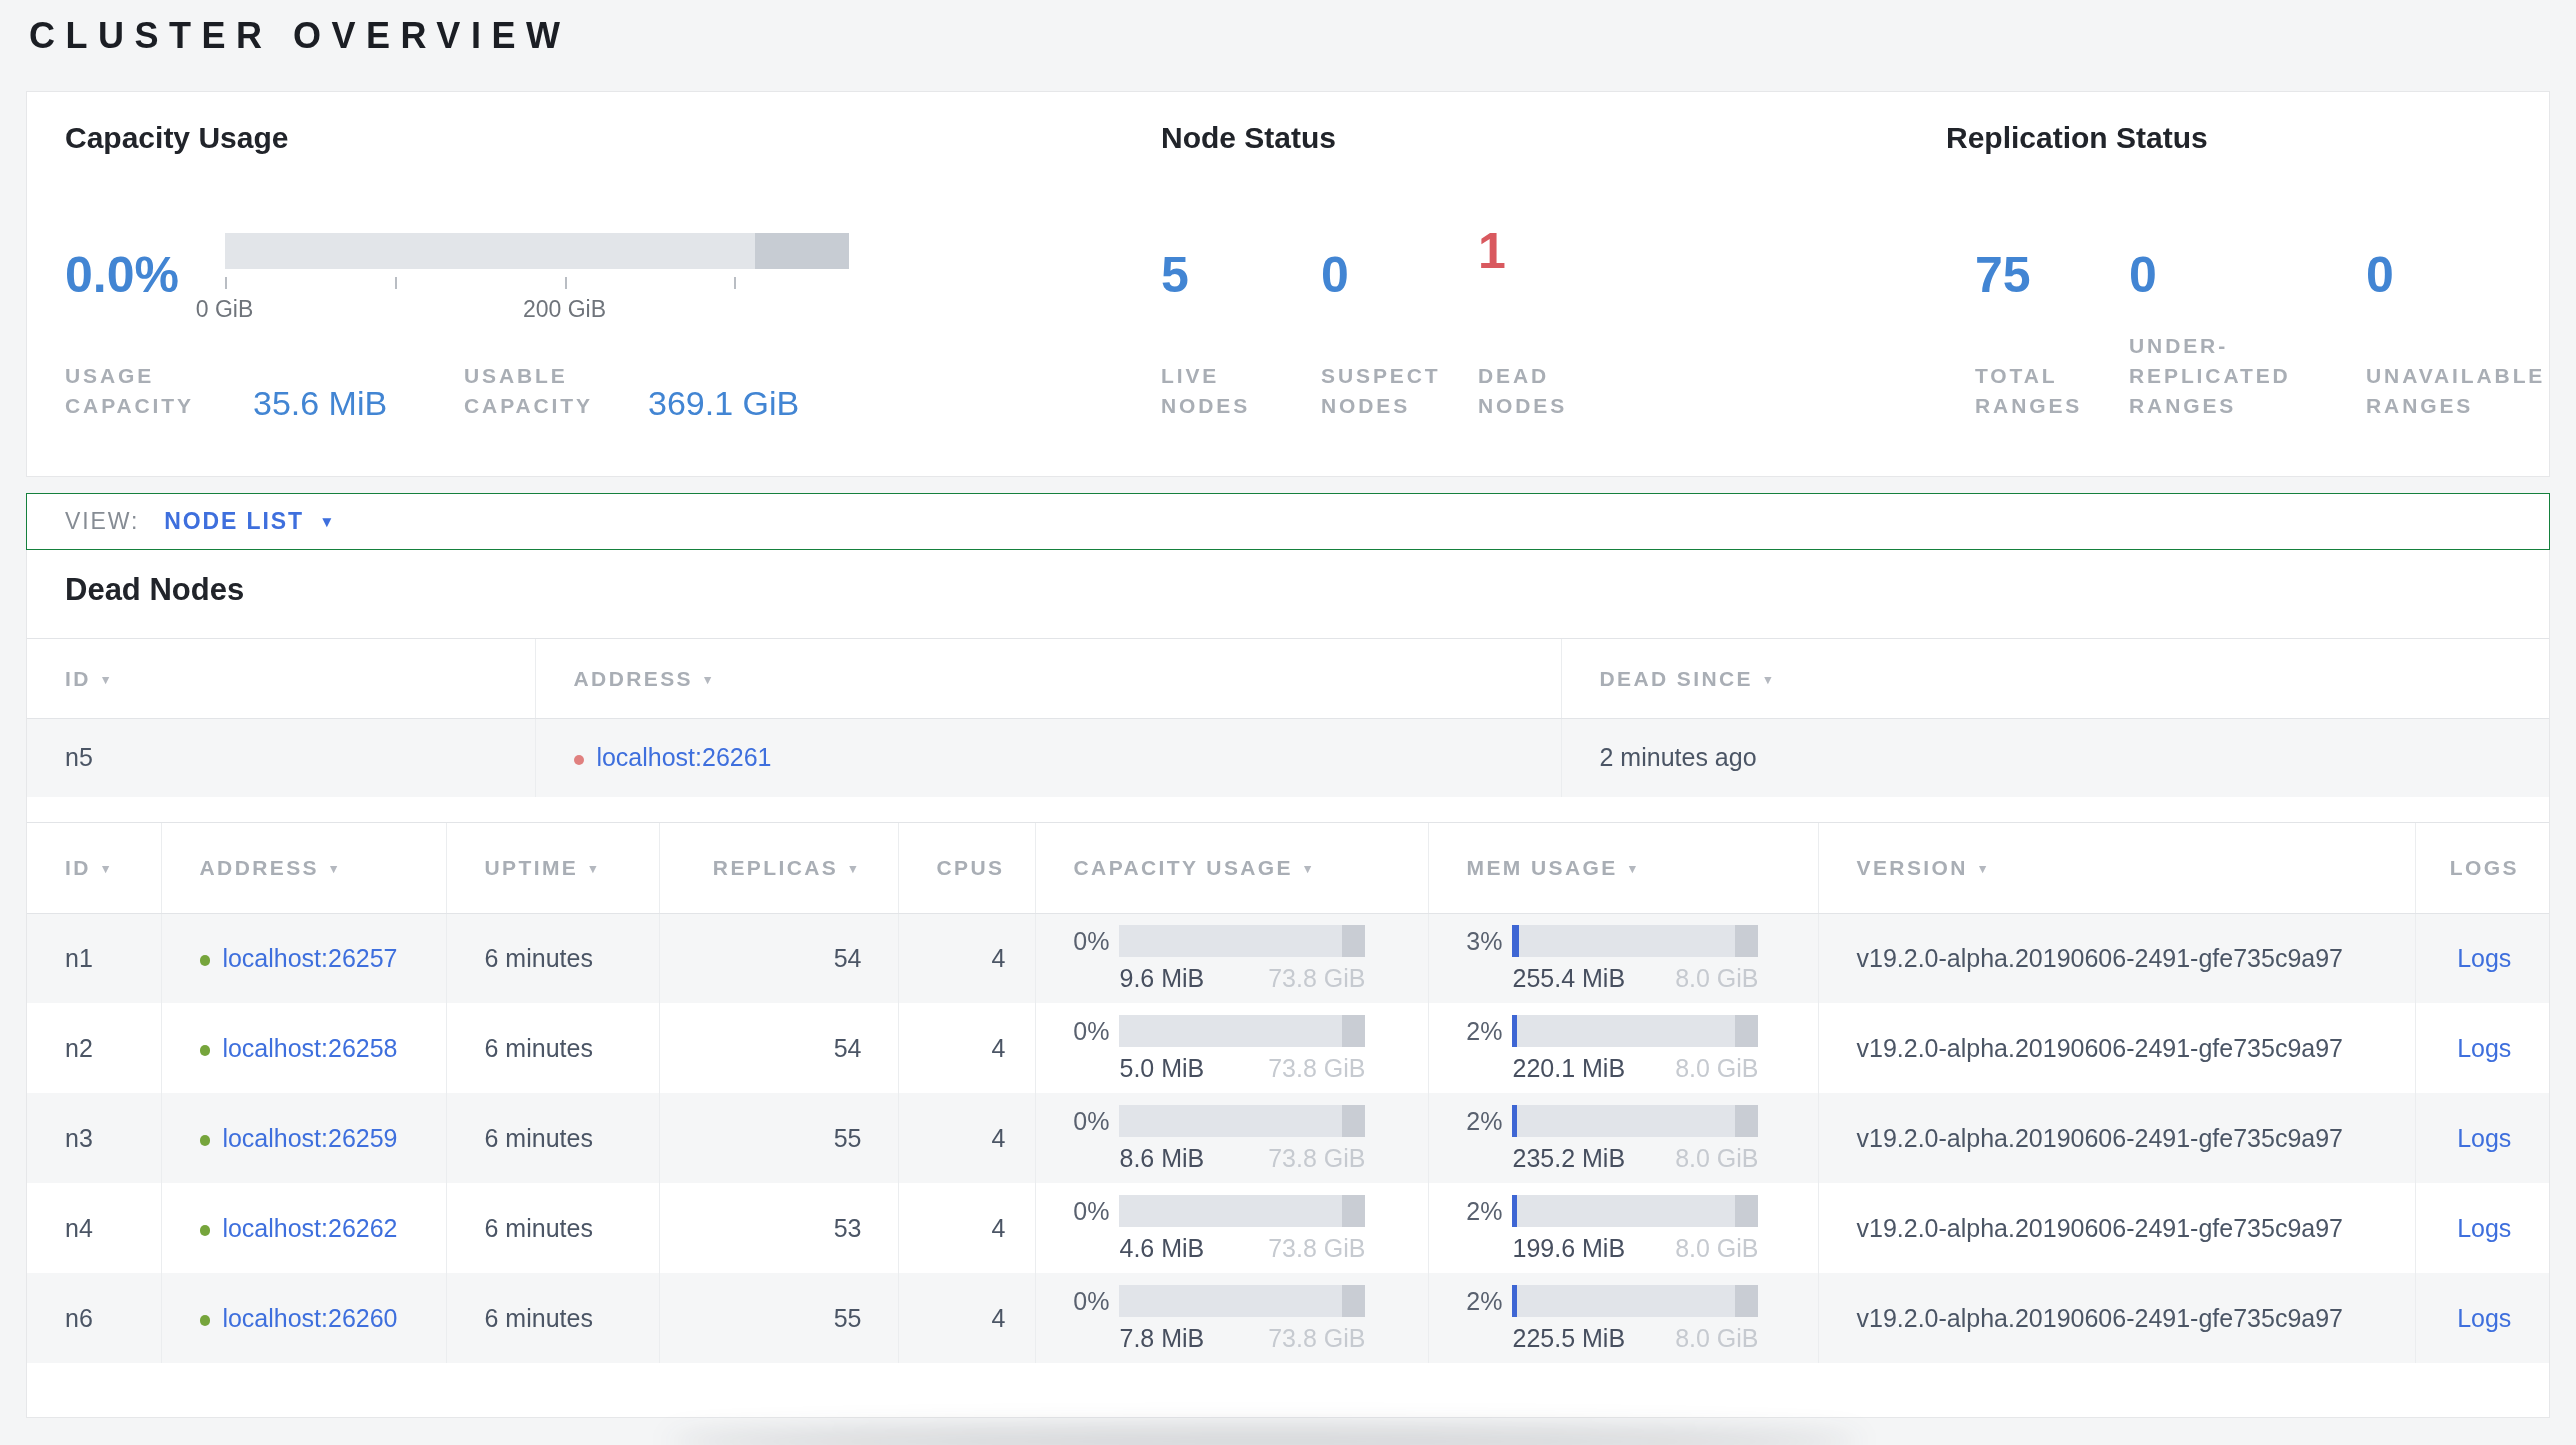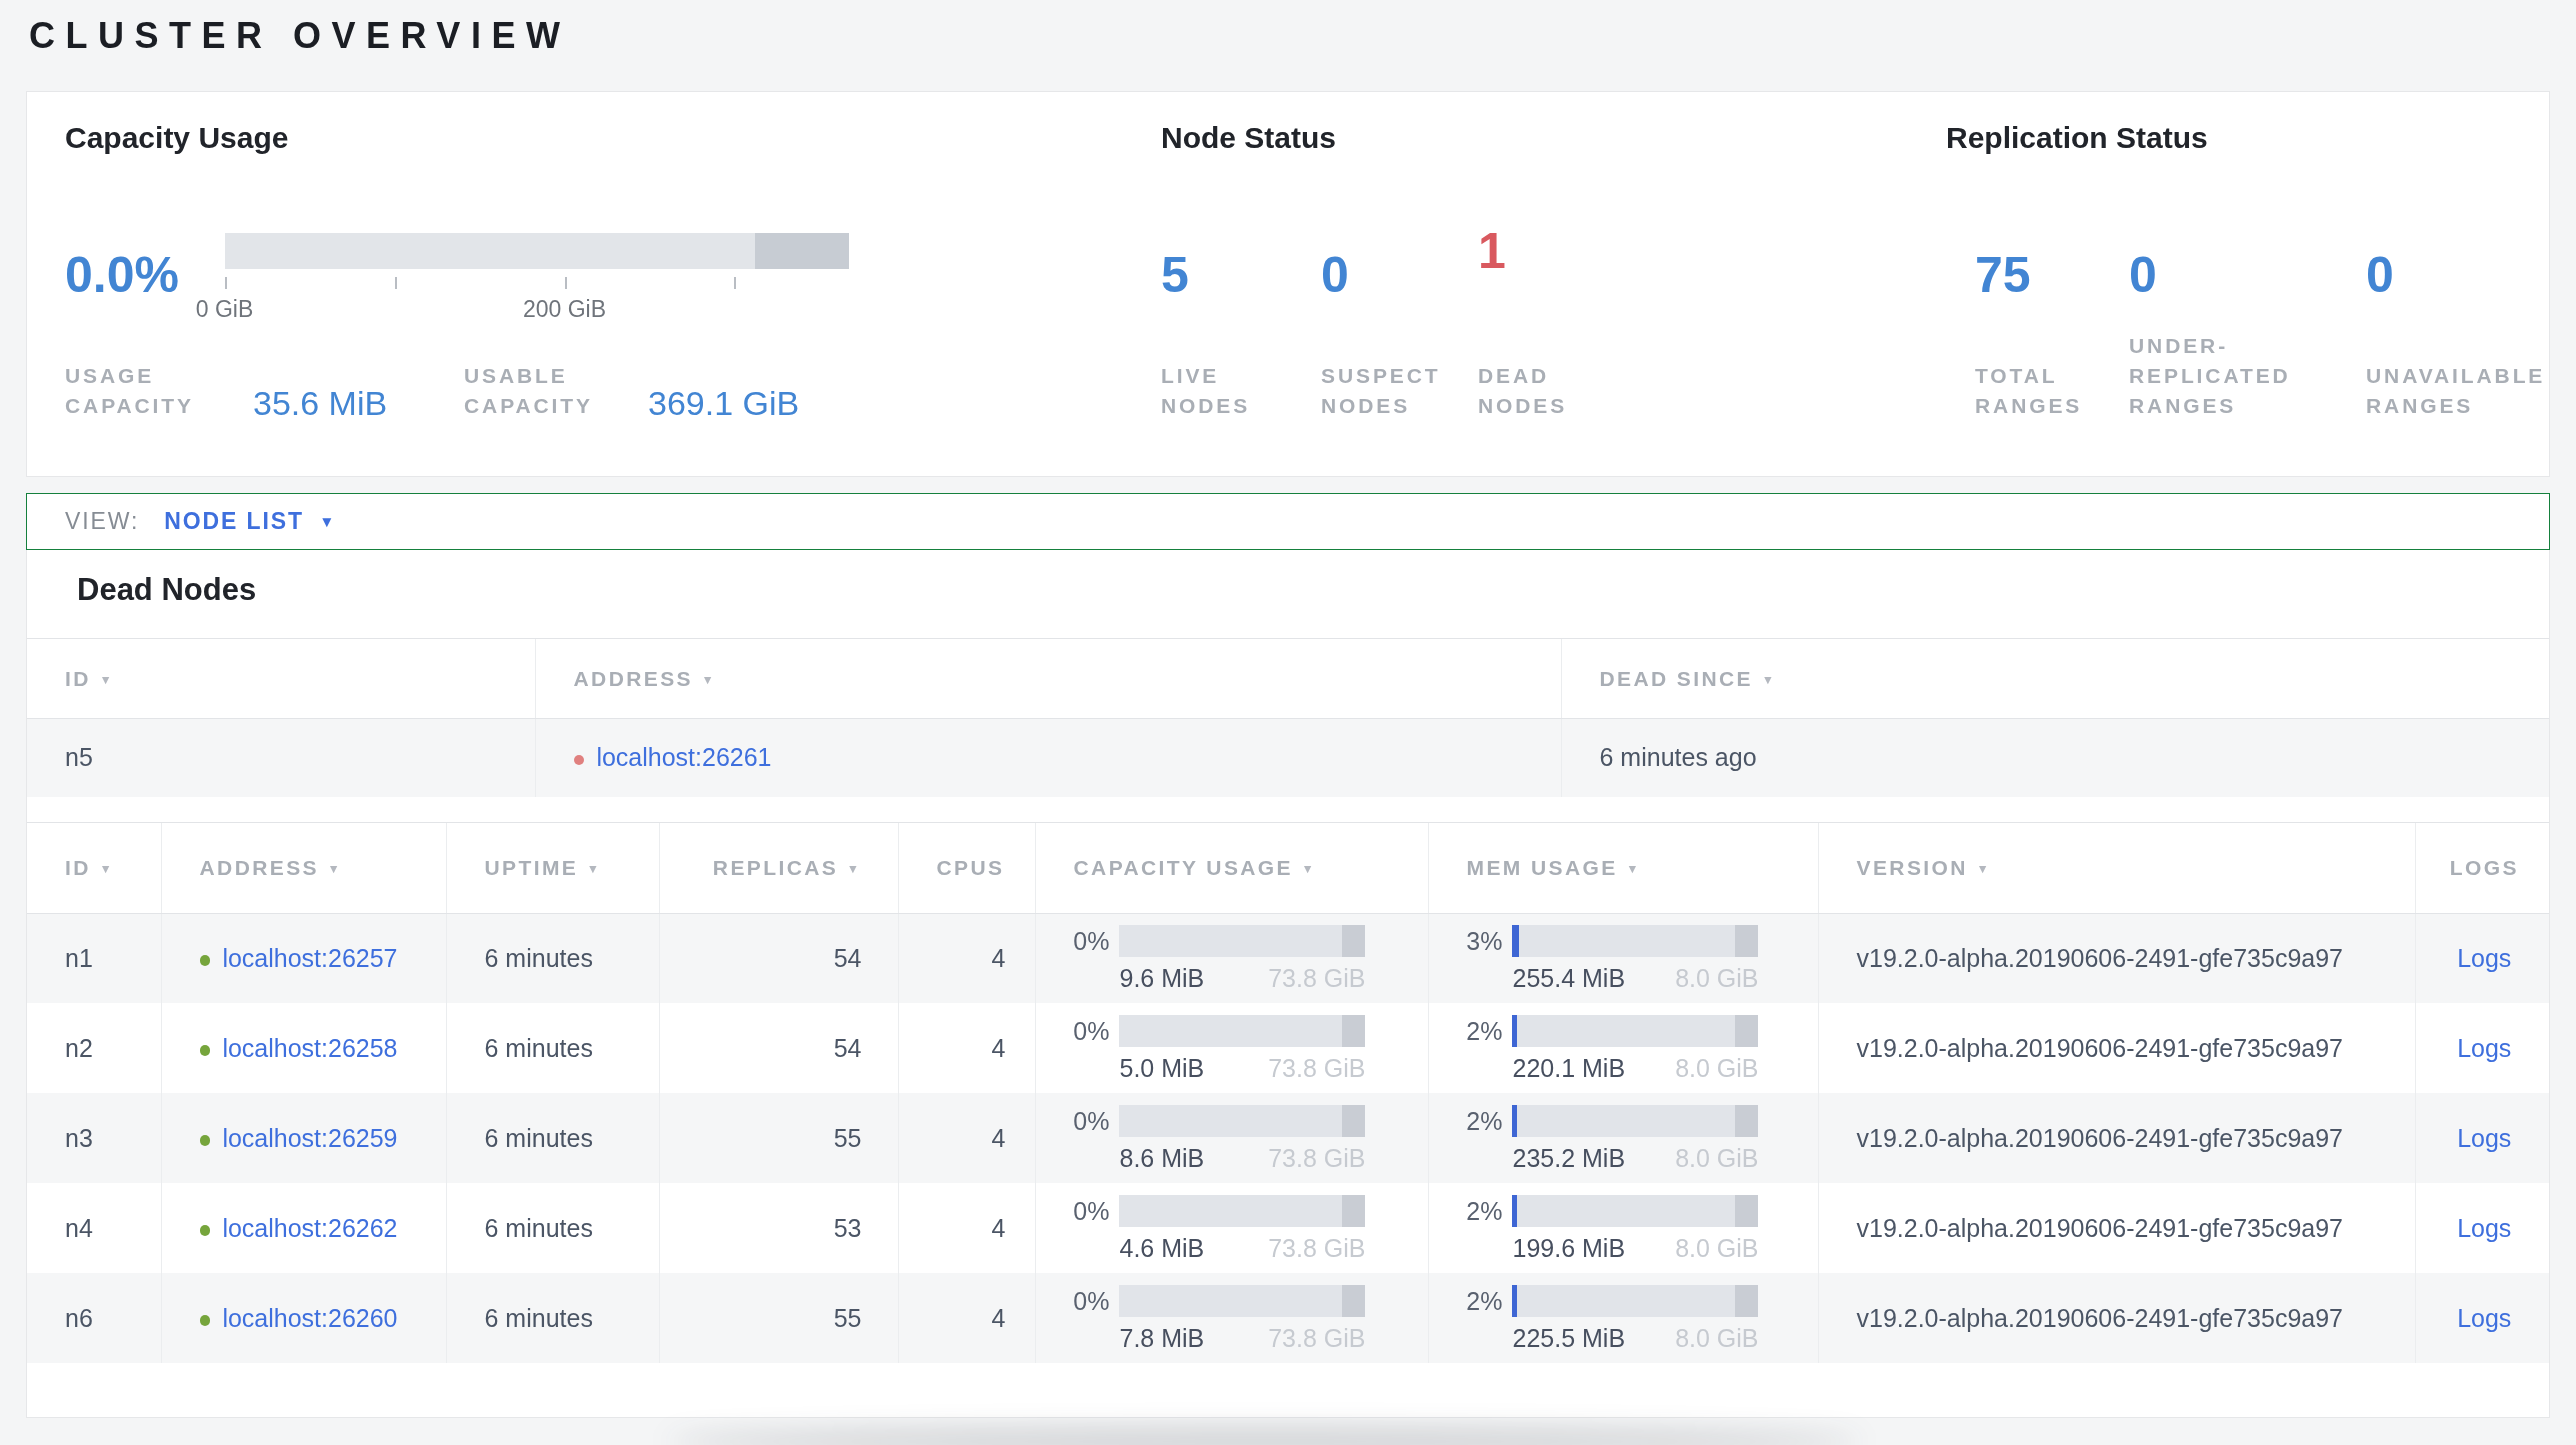--- a/index.html
+++ b/index.html
@@ -63,21 +63,21 @@
   }
   .view-caret { margin-left:15.3px; font-size:15.3px; color:#3e6fdd; }
   
   .panel-content {
     position:absolute; left:26px; top:550px; width:2524px; height:868px;
     background:#ffffff; border-left:1px solid #e6e7e9; border-right:1px solid #e6e7e9;
     border-bottom:1px solid #e6e7e9; overflow:hidden;
   }
   .section-heading {
     font-size:31px; font-weight:700; color:#21242a;
-    margin:23px 0 0 50px; line-height:34px;
+    margin:23px 0 0 38px; line-height:34px;
   }
   table { border-collapse:collapse; table-layout:fixed; width:2524px; }
   .tbl-dead { margin-top:31px; }
   .tbl-live { margin-top:25px; }
   th {
     font-size:21px; font-weight:700; letter-spacing:2.4px; color:#a9aeb5;
     text-align:left; border-top:1px solid #e2e4e7; border-bottom:1px solid #e2e4e7;
     background:#ffffff;
   }
   .tbl-dead th { height:80px; }
@@ -229,21 +229,21 @@
       <tr>
         <th><span>ID</span><span class="sort-arrow">▼</span></th>
         <th><span>ADDRESS</span><span class="sort-arrow">▼</span></th>
         <th><span>DEAD SINCE</span><span class="sort-arrow">▼</span></th>
       </tr>
     </thead>
     <tbody>
       <tr class="stripe">
         <td>n5</td>
         <td><span class="dot dot-dead"></span><a class="addr">localhost:26261</a></td>
-        <td>6 minutes ago</td>
+        <td>2 minutes ago</td>
       </tr>
     </tbody>
   </table>
 
 
   <table class="tbl-live">
     <colgroup>
       <col style="width:134px">
         <col style="width:285px">
         <col style="width:213px">

